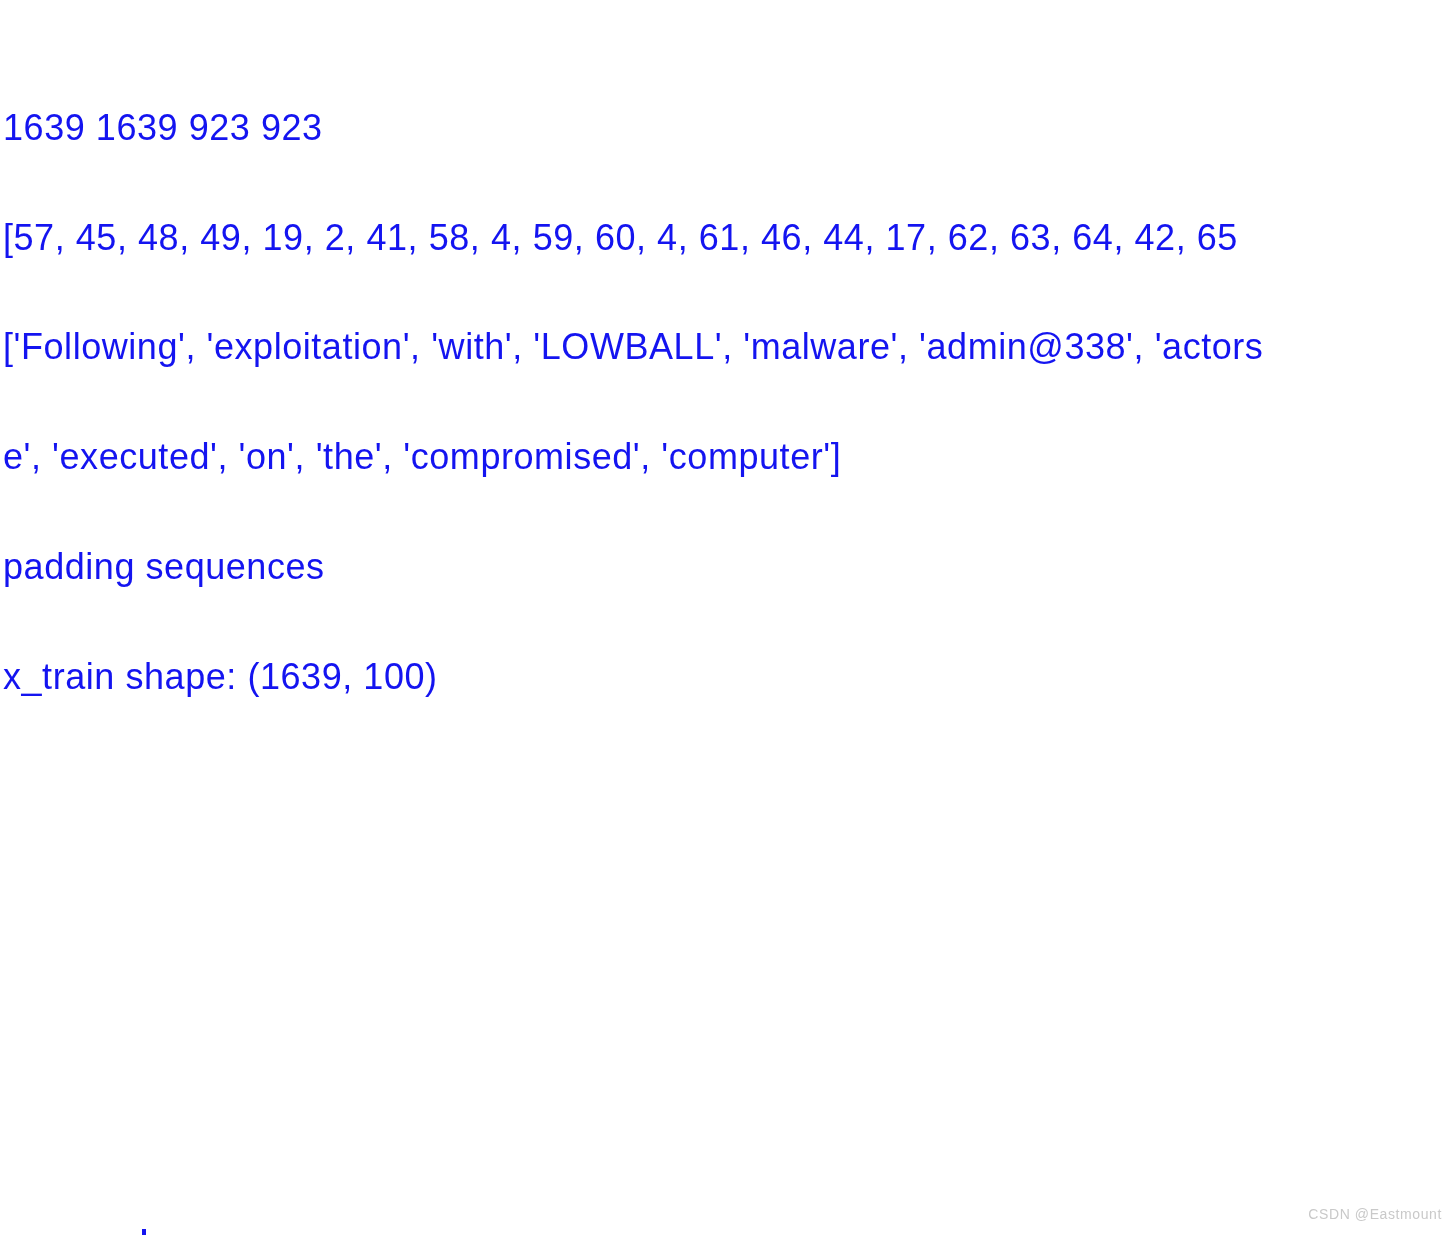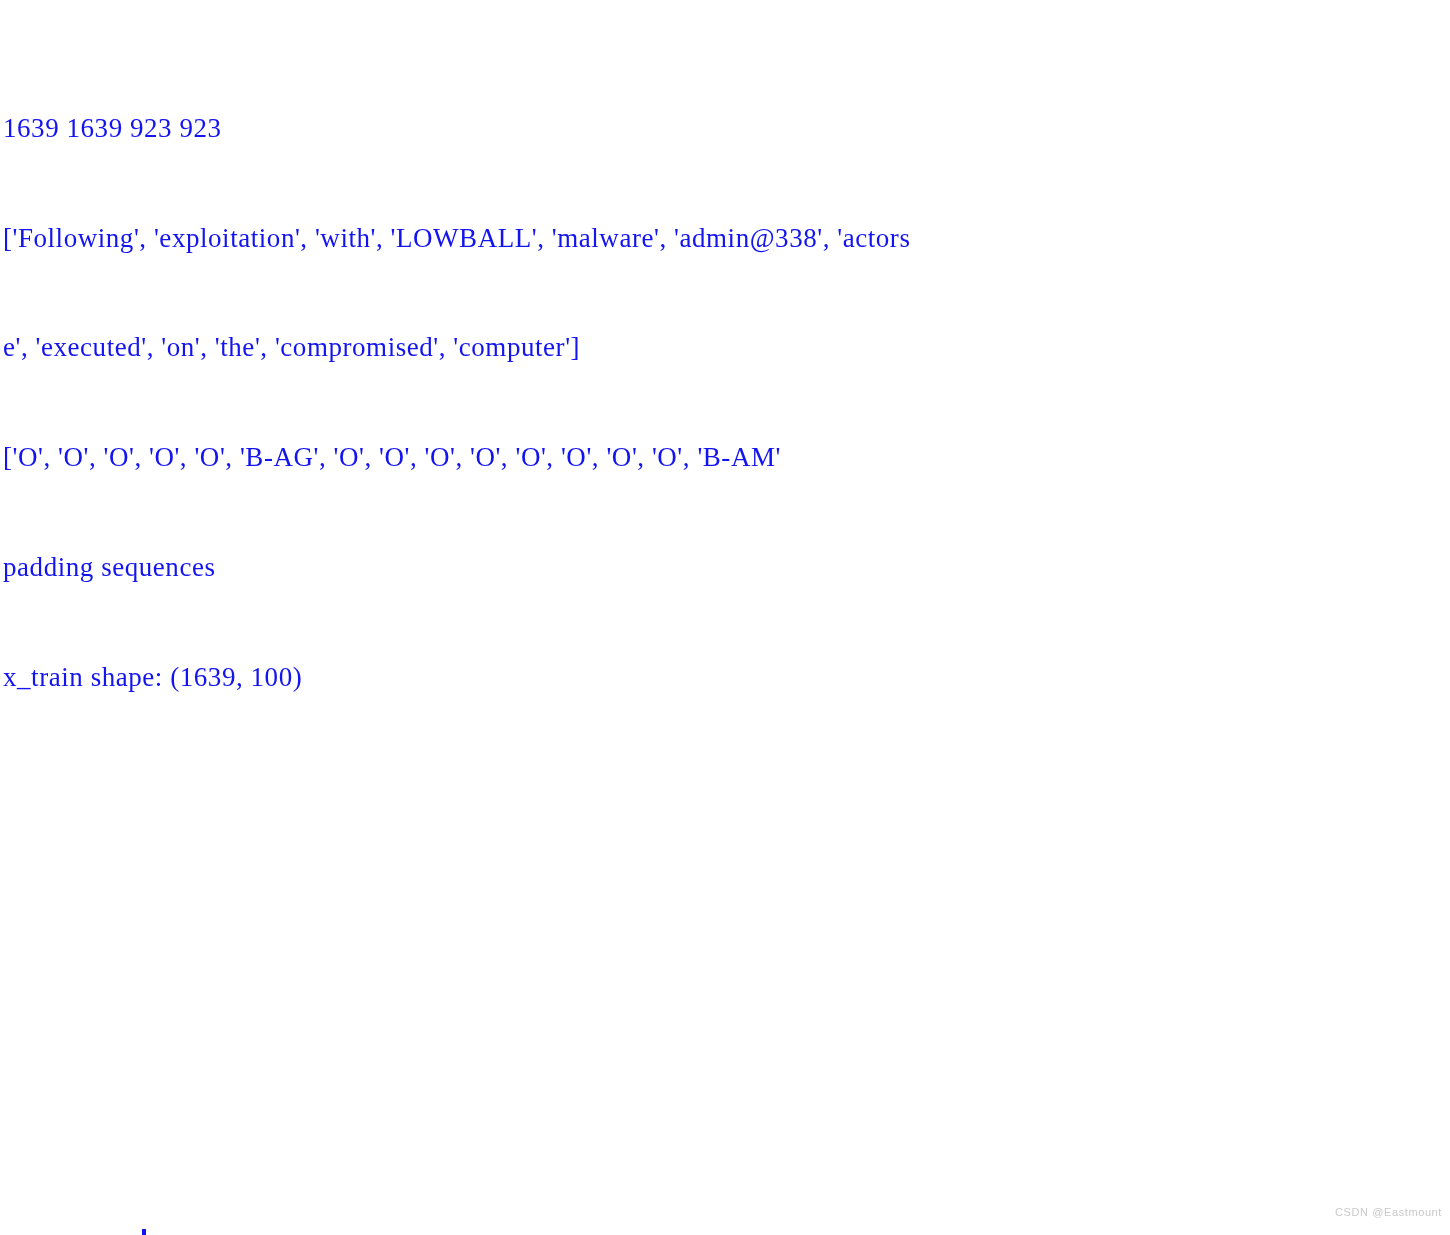--- a/index.html
+++ b/index.html
@@ -15,40 +15,40 @@
     font-family: "DejaVu Sans Mono", "Liberation Mono", monospace;
   }
 
   .console {
     position: absolute;
     left: 0;
     top: 0;
     width: 1352px;
     height: 1235px;
     color: #1414f0;
-    font-family: Liberation Serif, serif;
-    font-size: 27px;
+    font-family: Liberation Sans, sans-serif;
+    font-size: 36px;
     line-height: 36.6px;
     letter-spacing: 0.55px;
     white-space: pre;
   }
 
   .line {
     display: block;
     padding-left: 3px;
     white-space: pre;
     color: #1414f0;
   }
 
   .watermark {
     position: absolute;
     right: 8px;
     top: 1206px;
     font-family: "Liberation Sans", sans-serif;
-    font-size: 11px;
+    font-size: 14px;
     color: #c9c9c9;
     letter-spacing: 0.6px;
     white-space: pre;
     text-align: right;
   }
 
   .tail-glyph {
     position: absolute;
     left: 142px;
     top: 1229px;
@@ -56,23 +56,23 @@
     height: 6px;
     background: #1414f0;
   }
 </style>
 </head>
 <body>
 
 <div class="console">
 
   <span class="line">1639 1639 923 923</span>
+  <span class="line">[57, 45, 48, 49, 19, 2, 41, 58, 4, 59, 60, 4, 61, 46, 44, 17, 62, 63, 64, 42, 65</span>
   <span class="line">['Following', 'exploitation', 'with', 'LOWBALL', 'malware', 'admin@338', 'actors</span>
   <span class="line">e', 'executed', 'on', 'the', 'compromised', 'computer']</span>
-  <span class="line">['O', 'O', 'O', 'O', 'O', 'B-AG', 'O', 'O', 'O', 'O', 'O', 'O', 'O', 'O', 'B-AM'</span>
   <span class="line">padding sequences</span>
   <span class="line">x_train shape: (1639, 100)</span>
   
   
   
   
 
   
 
   

